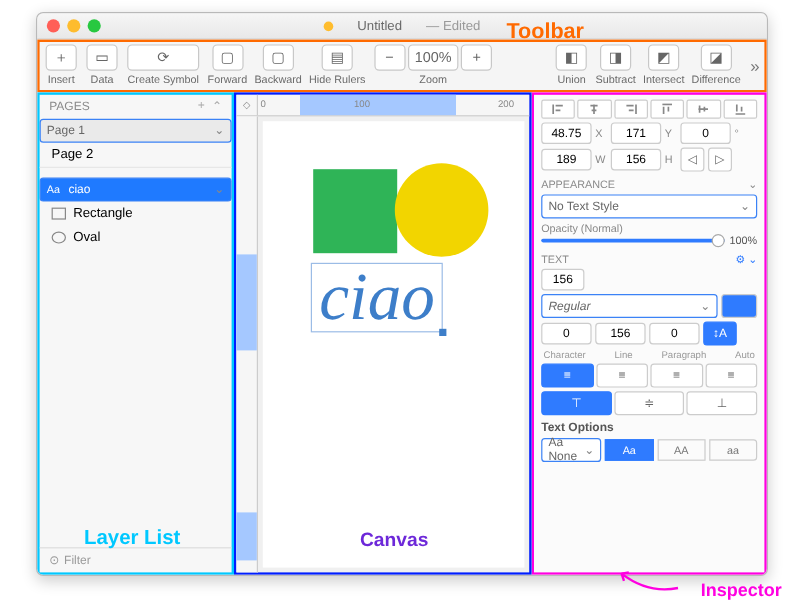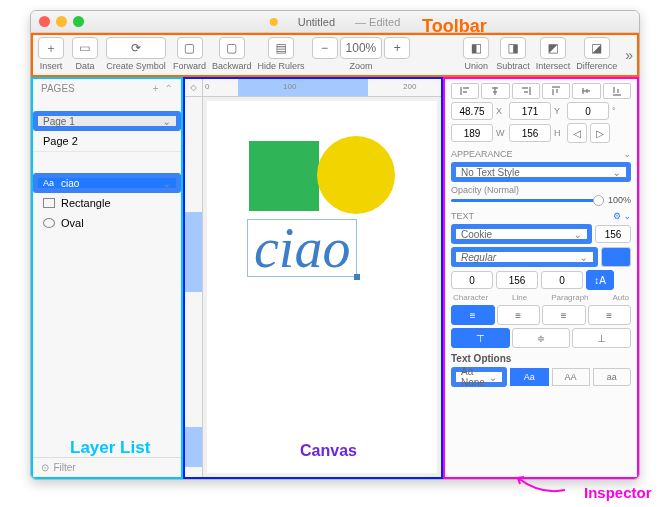--- a/index.html
+++ b/index.html
@@ -15,21 +15,21 @@
 
   .toolbar{height:44px;background:#f5f5f5;border:2px solid #ff6a00;display:flex;align-items:flex-start;padding:2px 4px;gap:6px;overflow:hidden;}
   .tbgroup{display:flex;flex-direction:column;align-items:center;}
   .tbtns{display:flex;}
   .tbtn{height:22px;min-width:26px;background:#fff;border:1px solid #c8c8c8;border-radius:4px;display:flex;align-items:center;justify-content:center;font-size:12px;color:#666;margin:0 1px;padding:0 5px;}
   .tcap{font-size:9px;color:#6a6a6a;margin-top:2px;}
   .tbgrow{flex:1;}
   .more{font-size:14px;color:#777;align-self:center;margin-left:2px;}
 
   .body{display:flex;height:calc(100% - 66px);}
-  .sidebar{width:152px;background:#f7f7f7;border:2px solid #00c8ff;display:flex;flex-direction:column;gap:13px;}
+  .sidebar{width:164px;background:#f7f7f7;border:2px solid #00c8ff;display:flex;flex-direction:column;}
   .section-hd{display:flex;align-items:center;justify-content:space-between;padding:4px 8px;font-size:10px;color:#8a8a8a;text-transform:uppercase;}
   .hd-actions{display:flex;gap:6px;color:#aaa;}
   .pagelist{font-size:11px;}
   .page-item{padding:4px 10px;border-bottom:1px solid #e7e7e7;}
   .page-item.sel{background:#eaeaea;}
   .layers{flex:1;padding-top:8px;}
   .layer-item{display:flex;align-items:center;gap:6px;padding:4px 10px;font-size:11px;}
   .layer-item.sel{background:#1f7aff;color:#fff;}
   .li-ico{width:12px;height:10px;border:1px solid #888;display:inline-block;}
   .li-ico.oval{border-radius:50%;}
@@ -48,21 +48,21 @@
   .shape-sq{position:absolute;left:42px;top:40px;width:70px;height:70px;background:#2fb457;}
   .shape-ov{position:absolute;left:110px;top:35px;width:78px;height:78px;border-radius:50%;background:#f2d500;}
   .text-ciao{position:absolute;left:40px;top:118px;font-size:56px;font-style:italic;font-family:"Brush Script MT","Comic Sans MS",cursive;color:#3d7ec9;border:1px solid #9bbce6;padding:0 6px;line-height:1;}
   .text-ciao::after{content:'';position:absolute;right:-4px;bottom:-4px;width:6px;height:6px;background:#3d7ec9;}
 
   .inspector{width:196px;background:#fbfbfb;border:2px solid #ff00e1;padding:4px 6px;font-size:10px;color:#555;overflow:hidden;}
   .insp-row{display:flex;align-items:center;gap:3px;margin:3px 0;}
   .insp-row input{width:42px;height:18px;font-size:10px;text-align:center;border:1px solid #ccc;border-radius:3px;background:#fff;}
   .insp-row .lab{font-size:9px;color:#888;width:10px;}
   .insp-hd{display:flex;justify-content:space-between;align-items:center;text-transform:uppercase;font-size:9px;color:#8a8a8a;margin:6px 0 2px;}
-  .sel{height:20px;border:5px solid #3b82f6;border-radius:3px;background:#fff;display:flex;align-items:center;padding:0 5px;font-size:10px;color:#666;flex:1;position:relative;}
+  .sel{height:20px;border:1px solid #3b82f6;border-radius:3px;background:#fff;display:flex;align-items:center;padding:0 5px;font-size:10px;color:#666;flex:1;position:relative;}
   .sel::after{content:'⌄';position:absolute;right:5px;color:#888;}
   .slider{display:flex;align-items:center;gap:4px;}
   .track{flex:1;height:3px;background:#2f7bff;border-radius:2px;position:relative;}
   .thumb{position:absolute;right:0;top:-4px;width:11px;height:11px;border-radius:50%;background:#fff;border:1px solid #aaa;}
   .btnrow{display:flex;gap:2px;margin:3px 0;}
   .ibtn{flex:1;height:20px;border:1px solid #ccc;border-radius:3px;background:#fff;display:flex;align-items:center;justify-content:center;font-size:10px;color:#666;}
   .ibtn.act{background:#2f7bff;color:#fff;border-color:#2f7bff;}
   .sublab{display:flex;font-size:8px;color:#999;justify-content:space-between;padding:0 2px;}
   .color-sw{width:30px;height:20px;background:#2f7bff;border:1px solid #ccc;border-radius:3px;}
   .segbtn{flex:1;height:18px;border:1px solid #ccc;display:flex;align-items:center;justify-content:center;font-size:9px;color:#777;}
@@ -289,23 +289,20 @@
             <div class="thumb"></div>
           </div>
           <span style="font-size:9px;">100%</span>
         </div>
 
       <div class="insp-hd">
           <span>TEXT</span>
           <span style="color:#2f7bff;">⚙ ⌄</span>
         </div>
       <div class="insp-row">
-        <div class="sel">
-            <span>Cookie</span>
-          </div>
         <input style="width: 36px;" value="156">
       </div>
       <div class="insp-row">
         <div class="sel">
             <span style="font-style:italic;">Regular</span>
           </div>
         <div class="color-sw"></div>
       </div>
       <div class="insp-row">
         <input value="0" style="">

